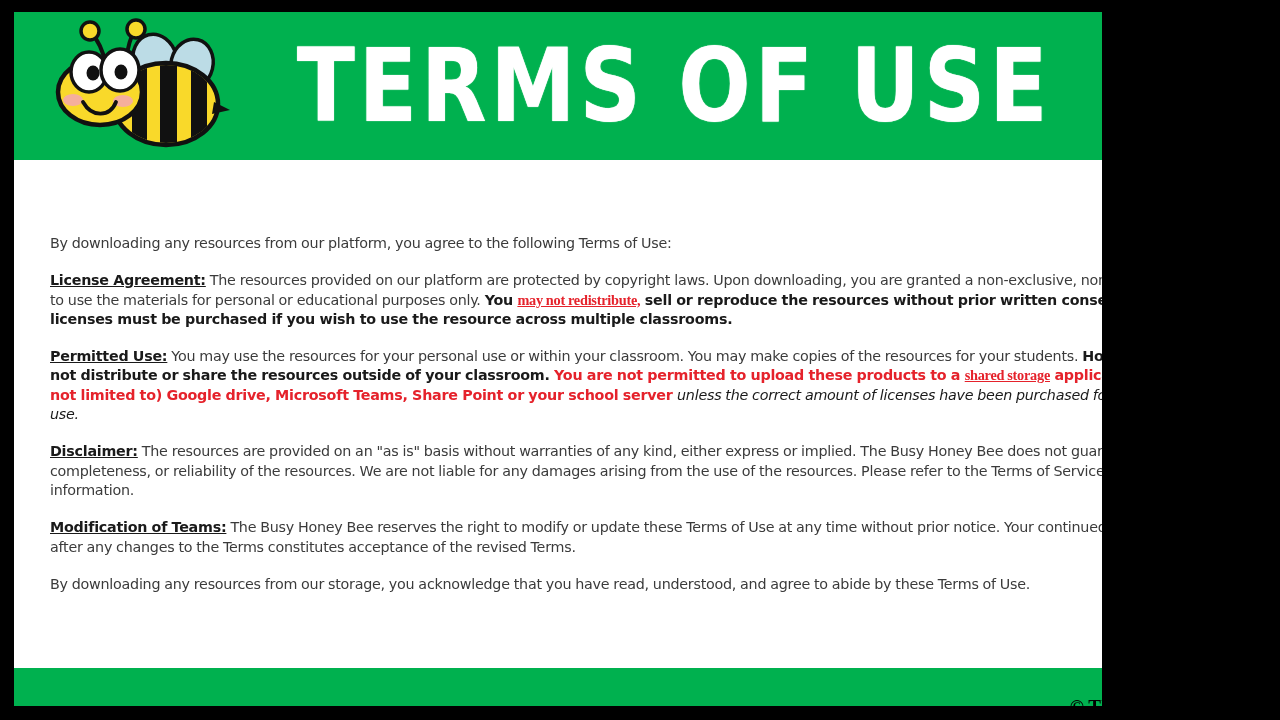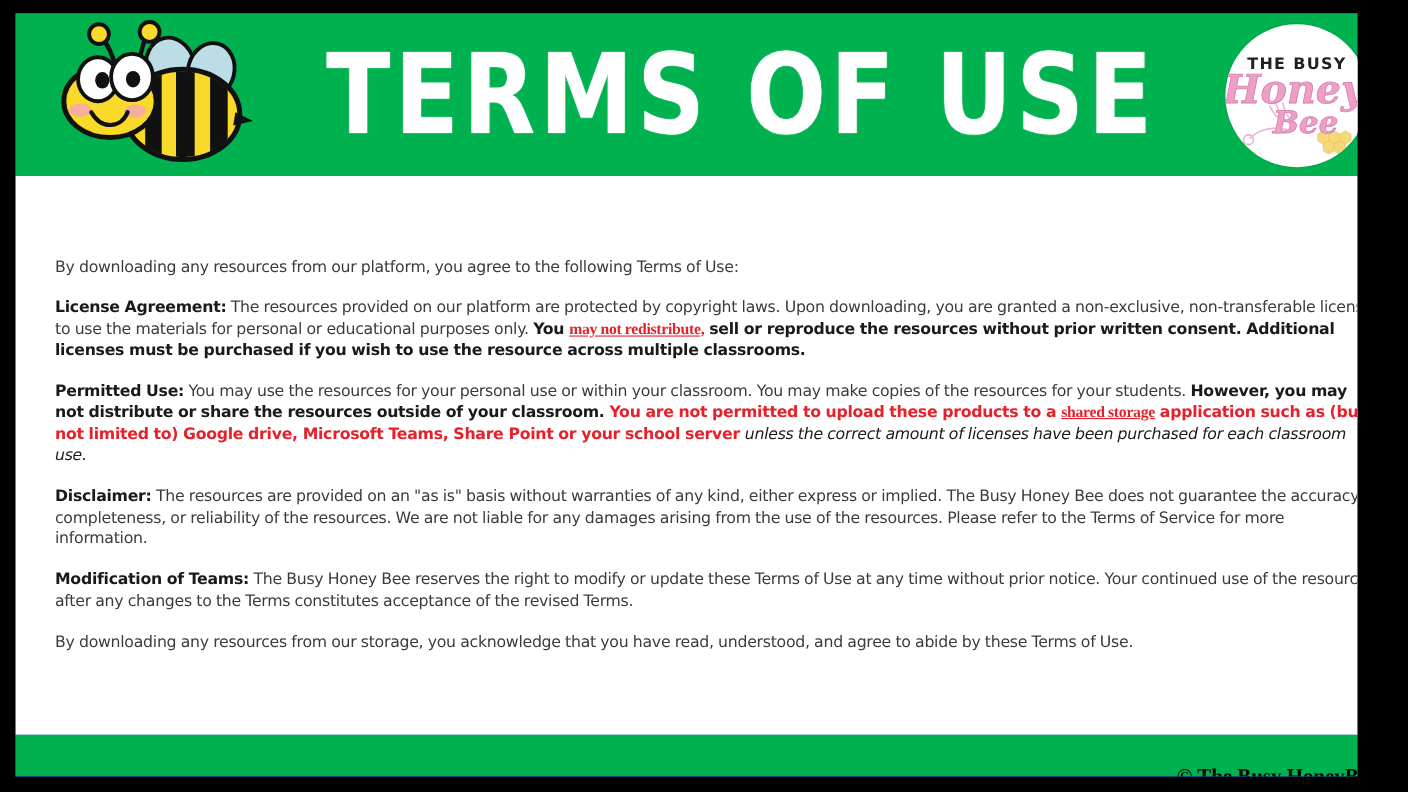--- a/index.html
+++ b/index.html
@@ -20,23 +20,23 @@
     height: 720px;
     background: #000000;
     box-sizing: border-box;
   }
 
   
   #slide {
     position: absolute;
     left: 14px;
     top: 12px;
-    width: 1220px;
+    width: 1088px;
     height: 694px;
-    background: #1d4ed8;
+    background: #f97316;
     overflow: hidden;
   }
 
   
   #header {
     position: absolute;
     left: 0;
     top: 0;
     width: 1252px;
     height: 148px;
@@ -112,20 +112,21 @@
     margin: 16px 0 18px 0;
     text-align: left;
     letter-spacing: -0.25px;
     word-spacing: -0.3px;
   }
   .para:last-child { margin-bottom: 0; }
 
   .heading {
     font-weight: bold;
     color: #1a1a1a;
+    text-decoration: underline;
     text-underline-offset: 1px;
   }
   .b      { font-weight: bold; color: #1a1a1a; }
   .redb   { color: #e5222b; font-weight: bold; }
   .redu   { color: #e5222b; font-weight: bold; text-decoration: underline; text-underline-offset: 1px; font-family: Liberation Serif, serif; }
   .ital   { font-style: italic; color: #1a1a1a; font-weight: normal; }
 
   
   #footer {
     position: absolute;

